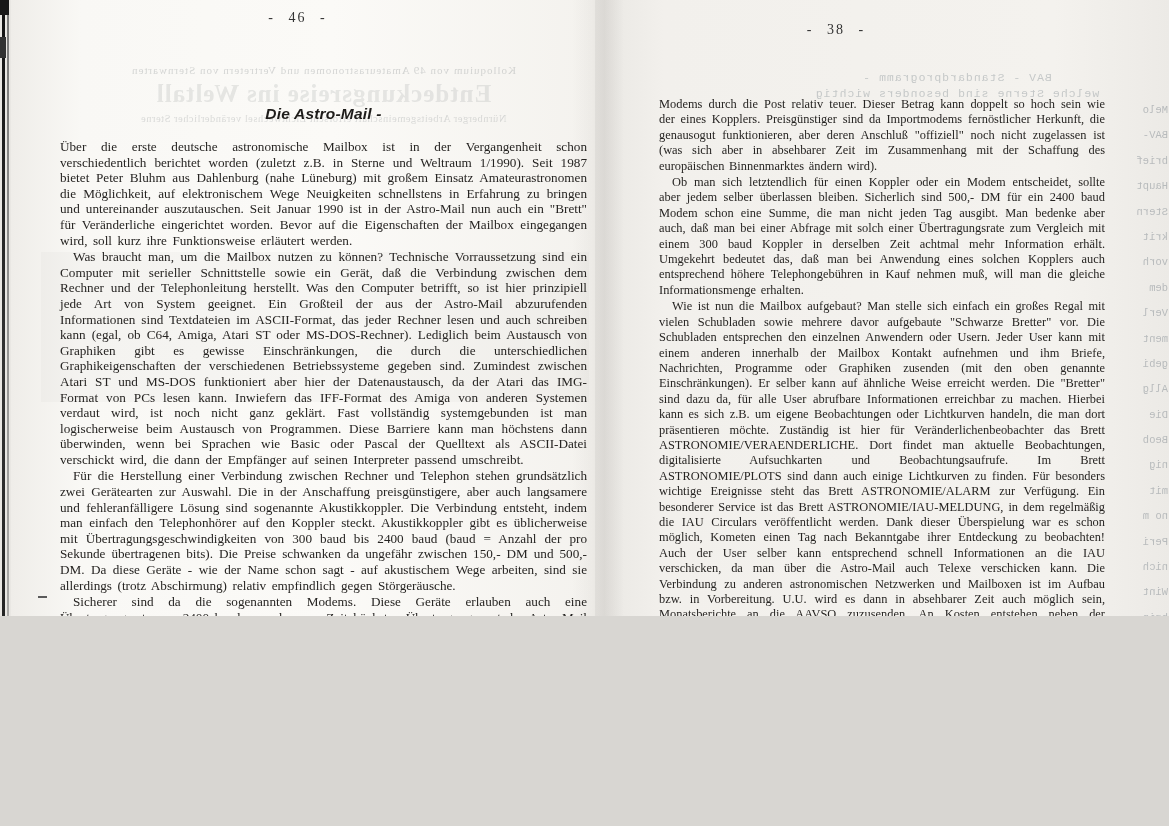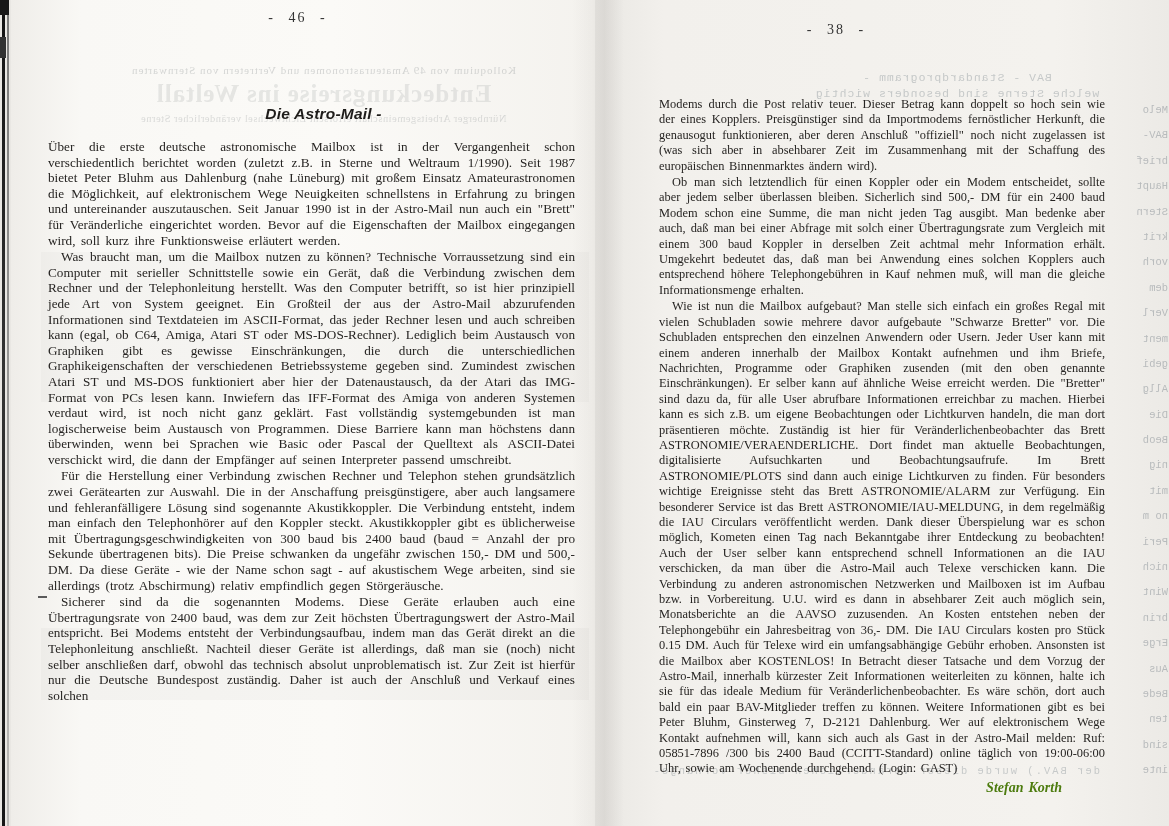--- a/index.html
+++ b/index.html
@@ -1,17 +1,17 @@
 <!DOCTYPE html>
 <html><head>
 <meta charset="utf-8">
 <style>
   html,body { margin:0; padding:0; background:#d8d6d2; }
   .spread {
-    position:relative; width:1169px; height:826px; overflow:hidden;
+    position:relative; width:1169px; height:616px; overflow:hidden;
     background:#e9e7e3;
     font-family:"Liberation Serif", serif;
   }
   
   .page-left {
     position:absolute; left:11px; top:0; width:584px; height:826px;
     background:linear-gradient(90deg,#efede9 0%,#f9f8f5 12%,#fbfaf7 55%,#f4f2ee 100%);
   }
   .page-right {
     position:absolute; left:595px; top:0; width:574px; height:826px;
@@ -40,21 +40,21 @@
   .pagenum-r { left:658px; width:448px; top:22px; transform:translateX(-46px); }
   
   .title {
     position:absolute; left:48px; width:529px; top:103px; z-index:3;
     text-align:center; font-family:"Liberation Sans", sans-serif;
     font-weight:bold; font-style:italic; font-size:15.5px; line-height:21px;
     color:#1e1c1a; letter-spacing:0.2px;
   }
   
   .body-left {
-    position:absolute; left:36px; top:138px; width:529px; z-index:3;
+    position:absolute; left:48px; top:138px; width:529px; z-index:3;
     font-size:13.2px; line-height:15.6px; color:#262422;
     text-align:justify; word-spacing:2.2px;
   }
   .body-right {
     position:absolute; left:658px; top:96px; width:448px; z-index:3;
     font-size:12.4px; line-height:15.4px; color:#262422;
     text-align:justify; word-spacing:1.6px;
   }
   .para { margin:1px; }
   .para + .para { text-indent:13px; }

